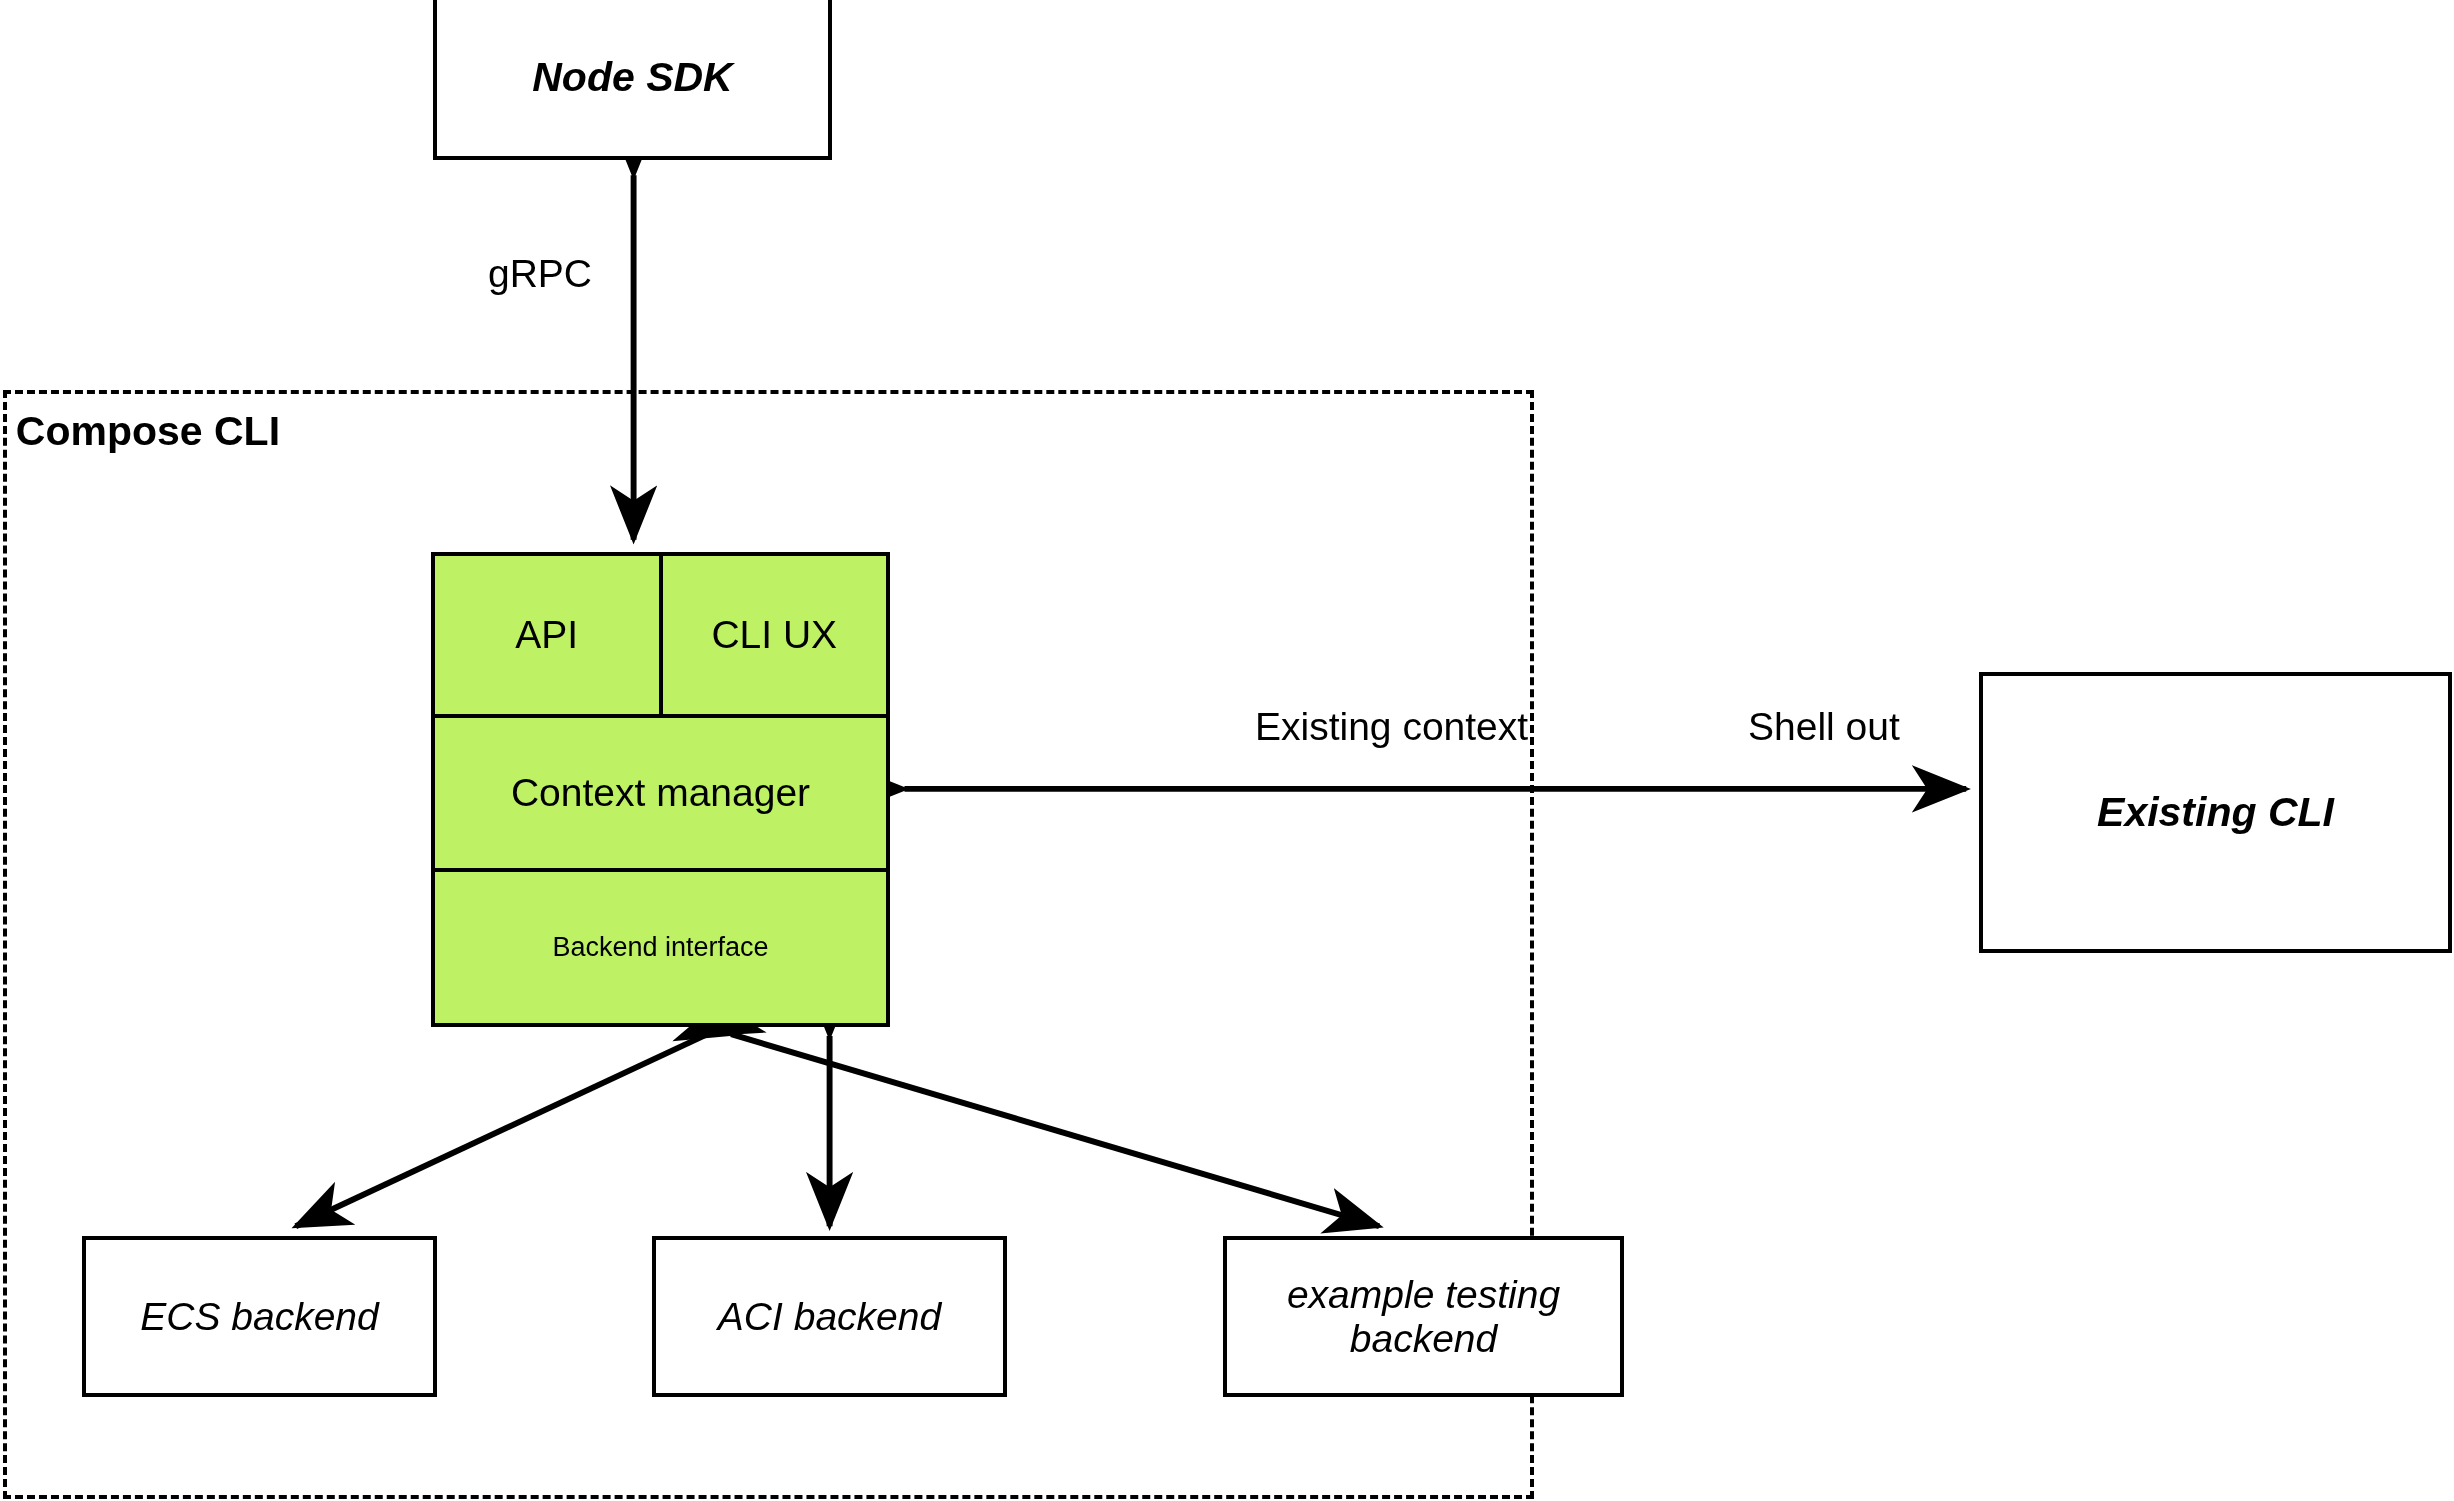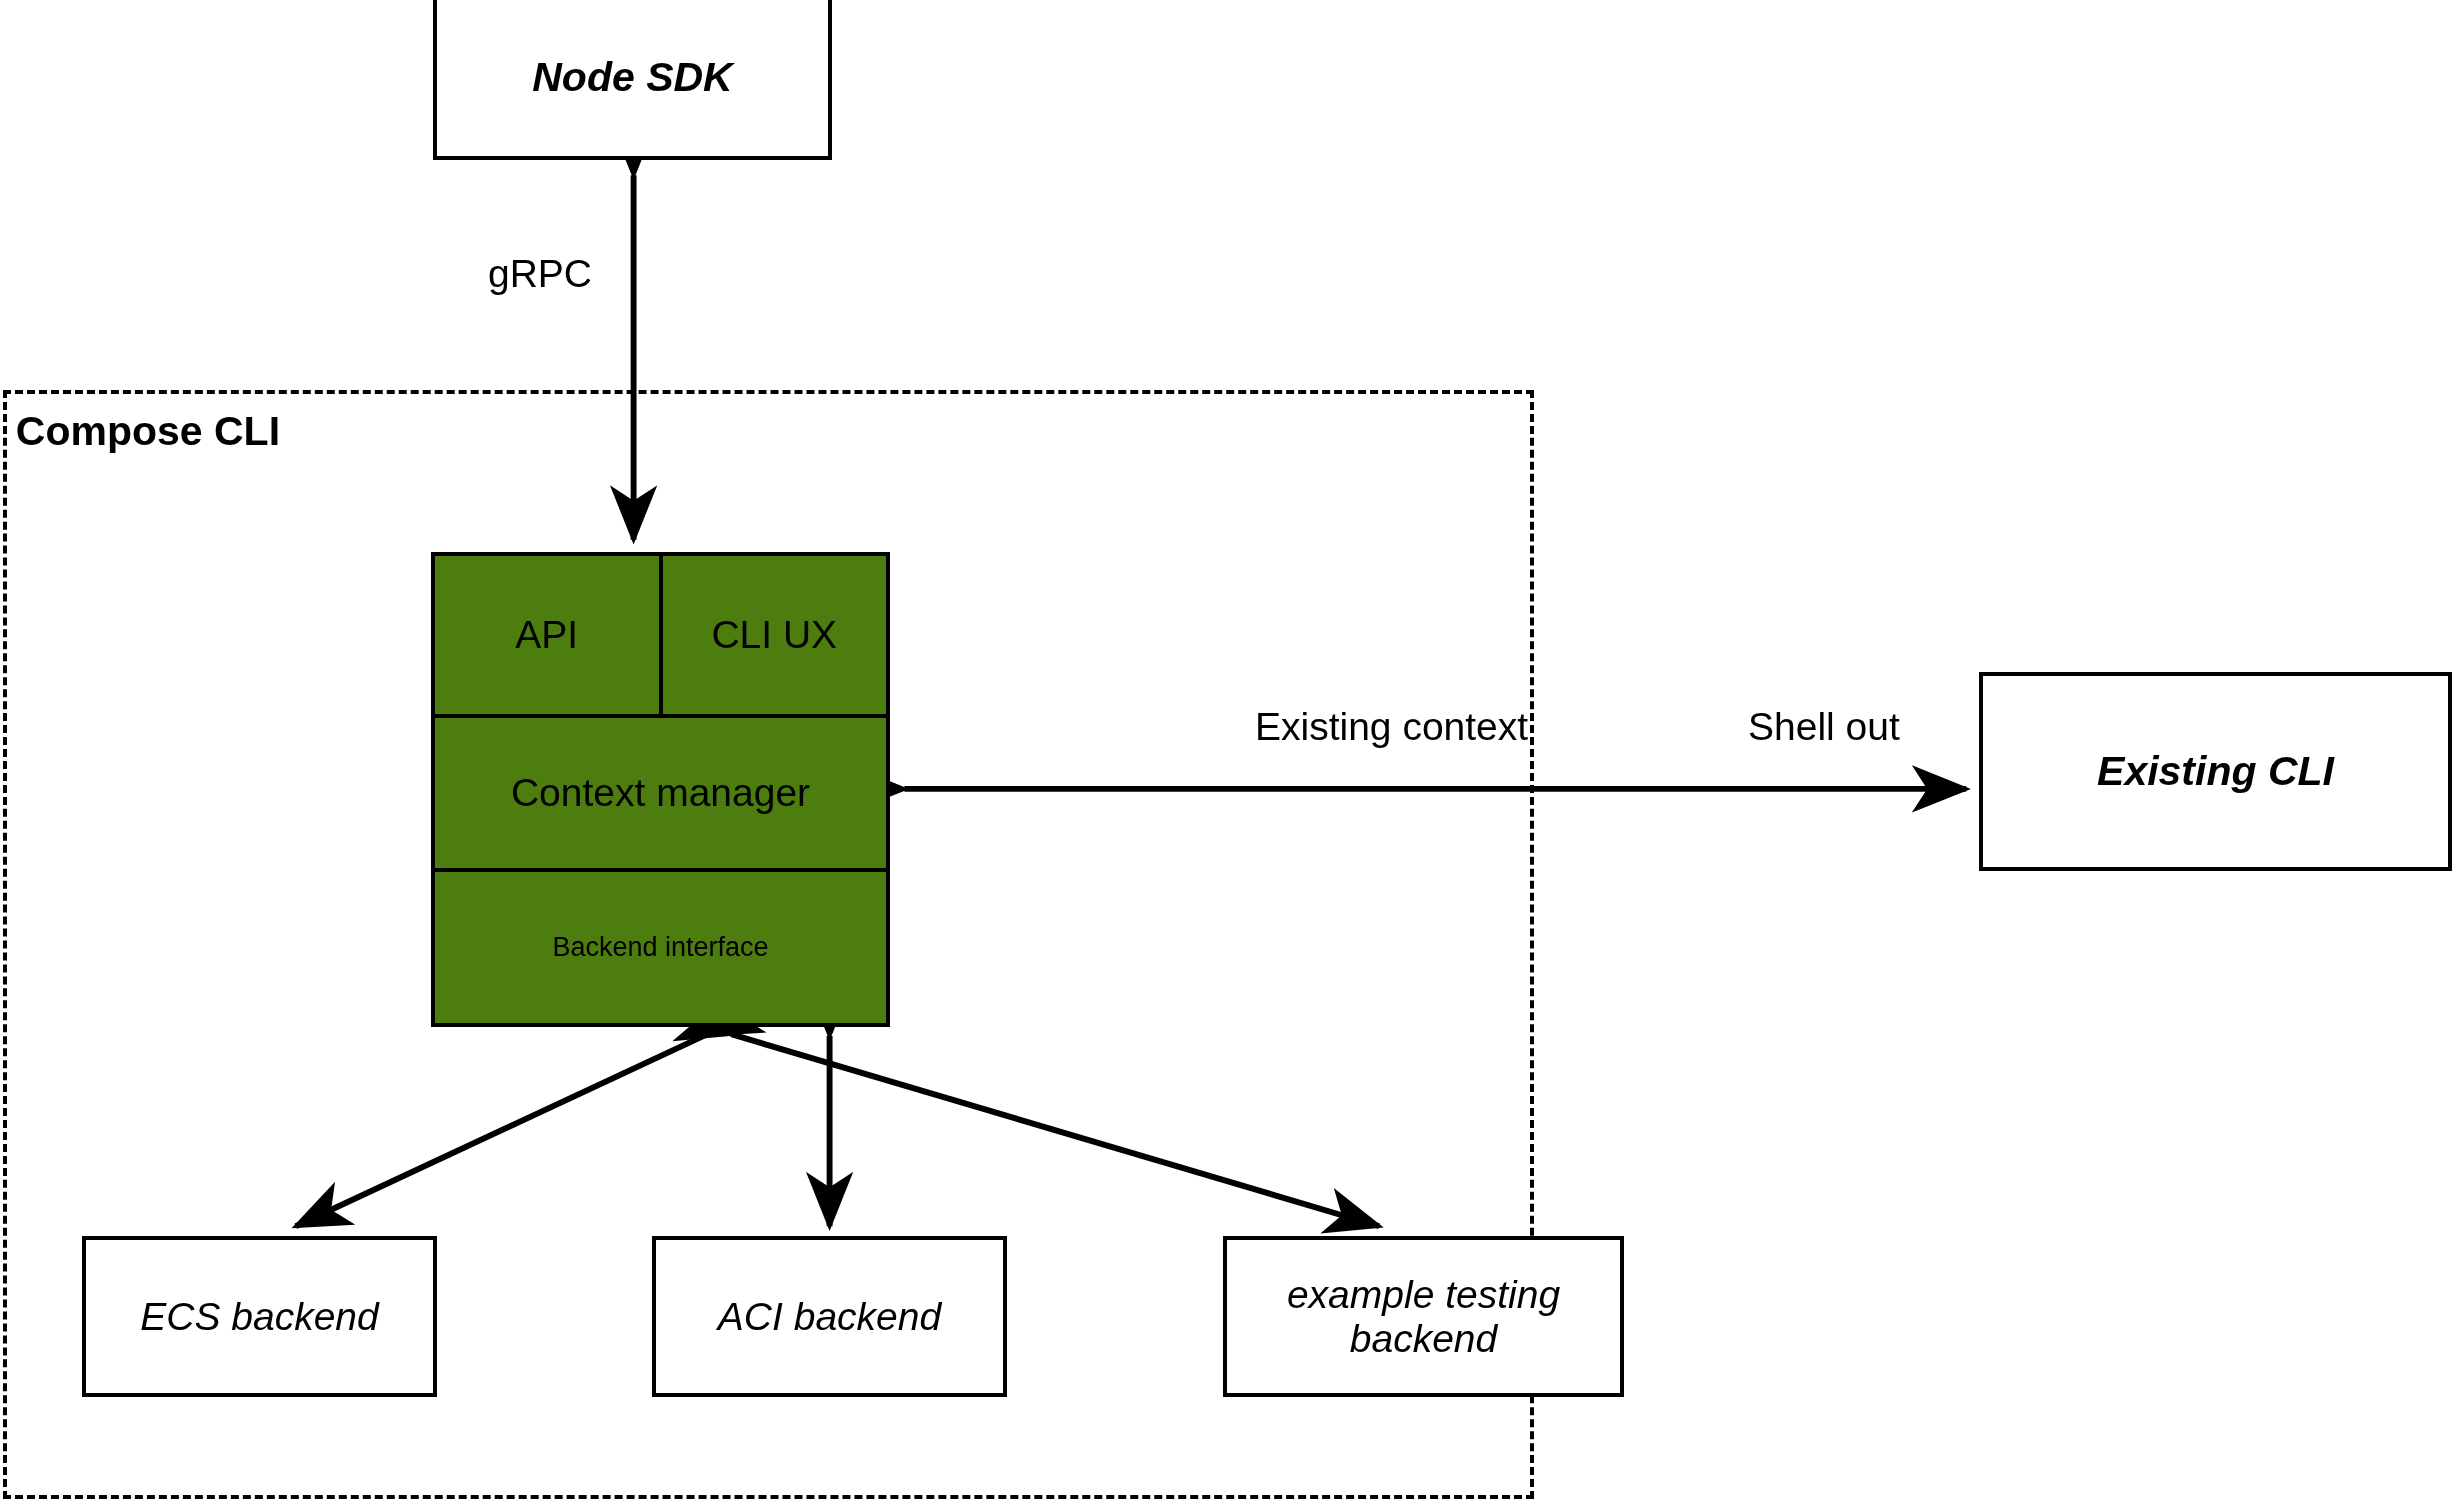--- a/index.html
+++ b/index.html
@@ -47,21 +47,21 @@
     font-weight: bold;
     white-space: nowrap;
     z-index: 4;
   }
 
   
   #core-stack {
     position: absolute;
     box-sizing: border-box;
     border: 4.9px solid #000000;
-    background: #4d7c0f;
+    background: #bef264;
     display: flex;
     flex-direction: column;
     z-index: 3;
   }
   #core-stack .row {
     display: flex;
     width: 100%;
     box-sizing: border-box;
   }
   #core-stack .row + .row { border-top: 4.9px solid #000000; }
@@ -133,21 +133,21 @@
   </div>
 
   <div class="node" style="left:652px; top:1236px; width:355px; height:161px; font-size:39px;">
     <span class="label">ACI backend</span>
   </div>
 
   <div class="node" style="left:1223px; top:1236px; width:401px; height:161px; font-size:39px;">
     <span class="label" style="max-width:296px;">example testing backend</span>
   </div>
 
-  <div class="node bold" style="left:1979px; top:672px; width:473px; height:199px; font-size:41px;">
+  <div class="node bold" style="left:1979px; top:672px; width:473px; height:281px; font-size:41px;">
     <span class="label">Existing CLI</span>
   </div>
 
   <div class="edge-label" style="left:488px; top:252px; font-size:39px;">gRPC</div>
 
   <div class="edge-label" style="left:1255px; top:705px; font-size:39px;">Existing context</div>
 
   <div class="edge-label" style="left:1748px; top:705px; font-size:39px;">Shell out</div>
 
   <svg id="arrows" viewBox="0 0 2492 1524">

